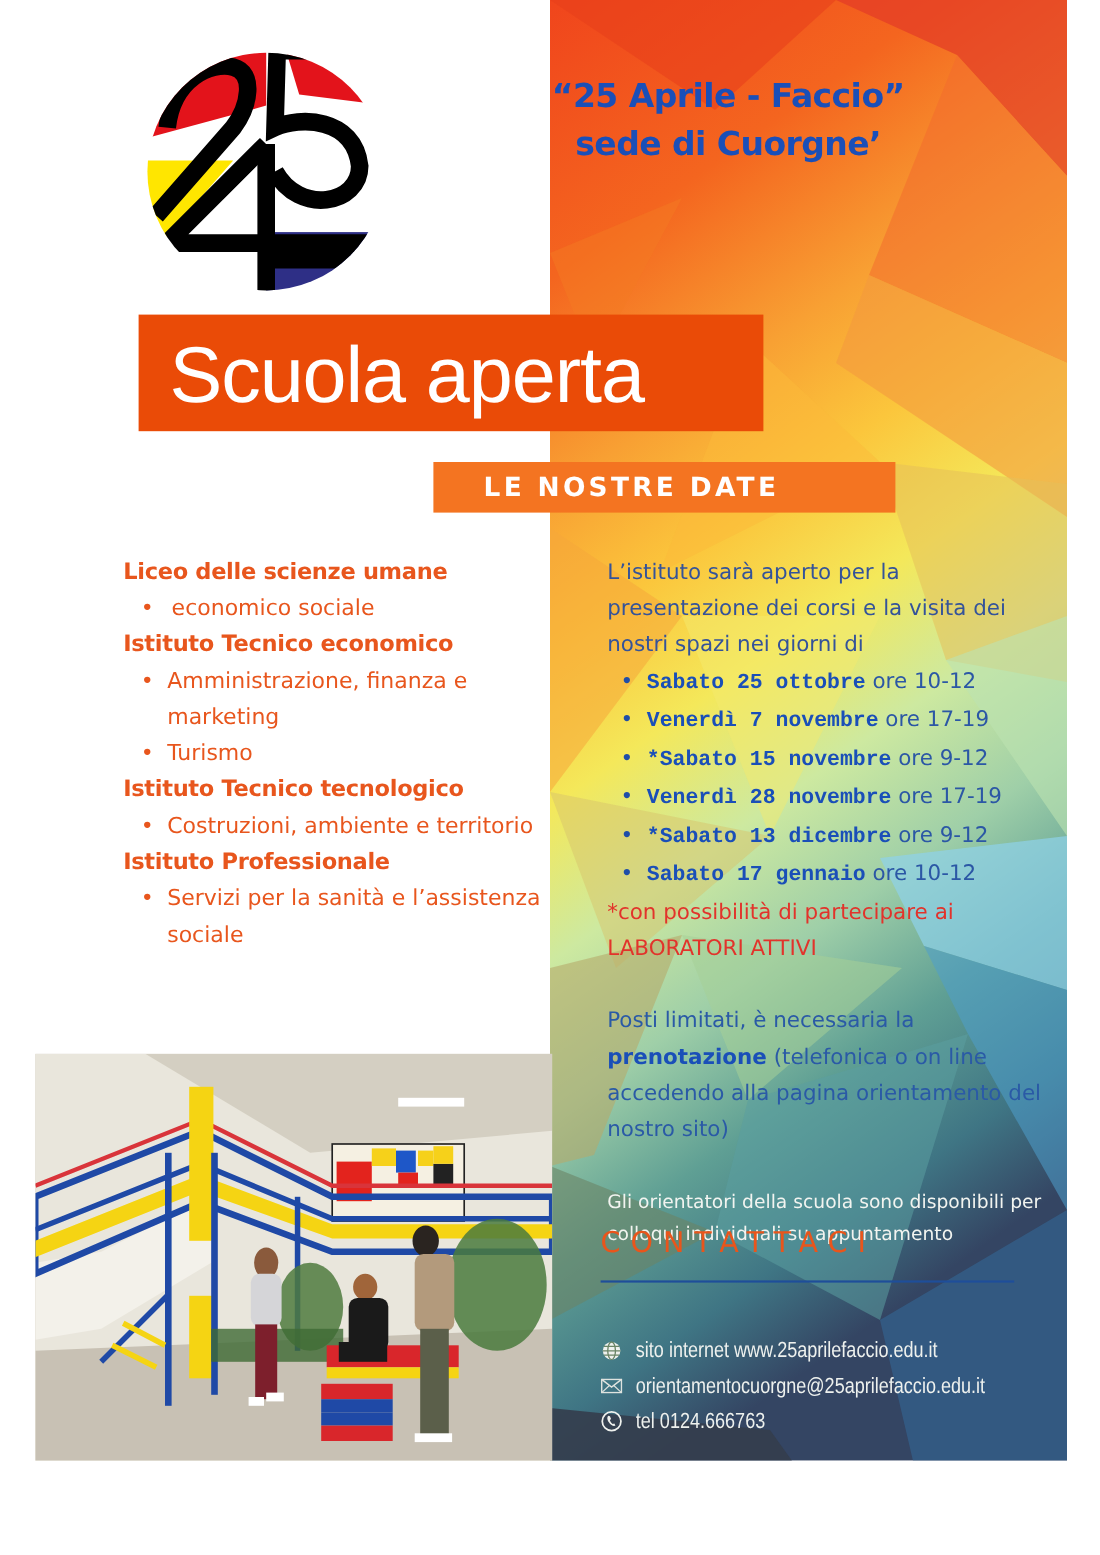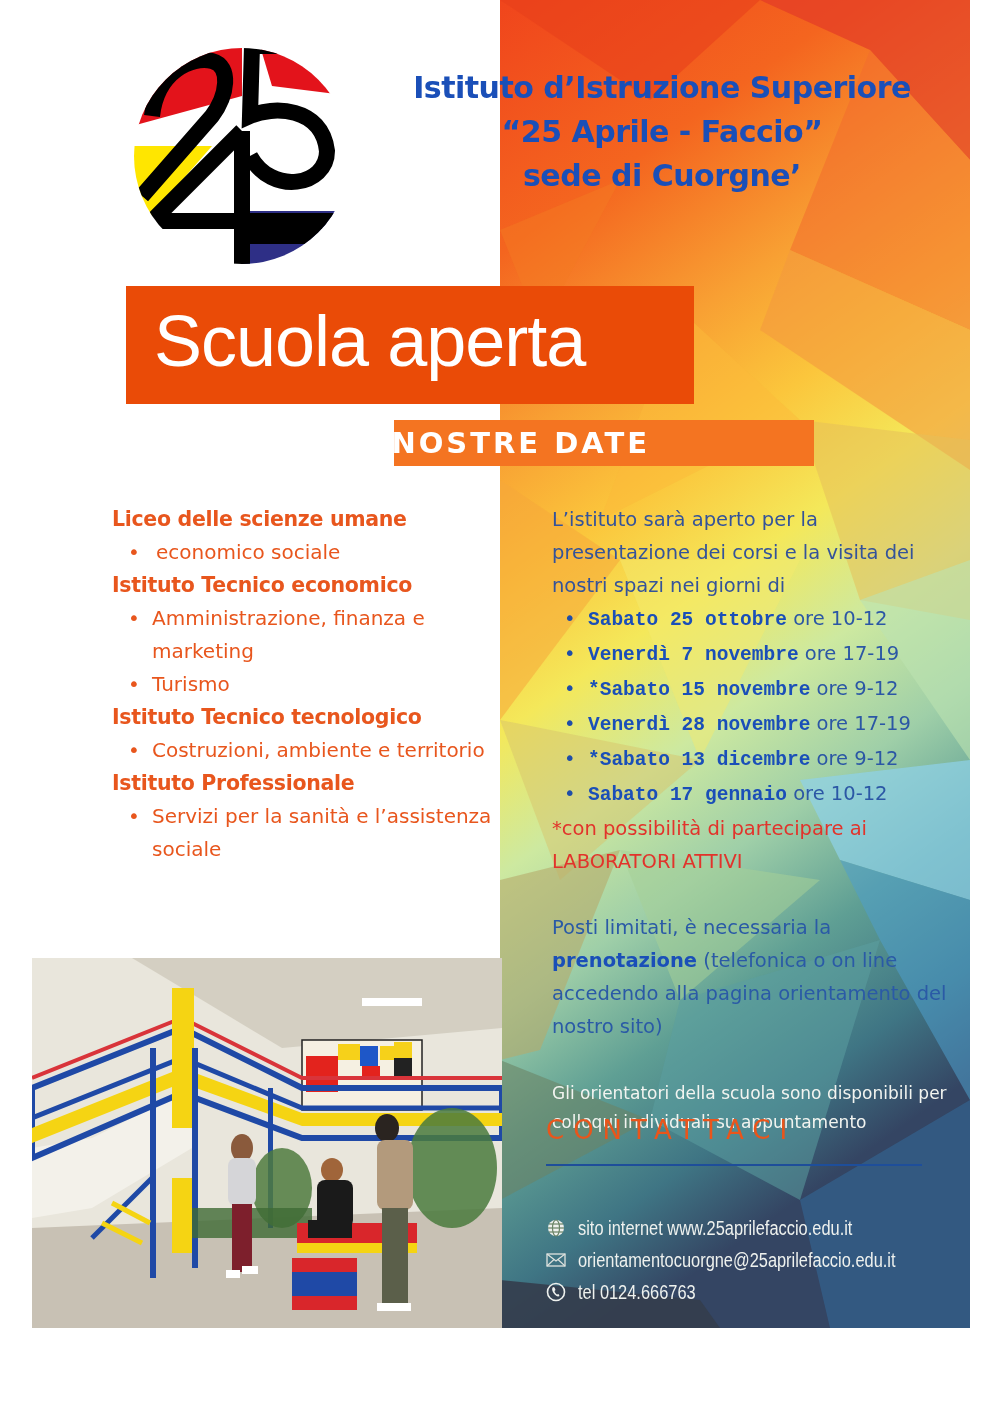--- a/index.html
+++ b/index.html
@@ -13,26 +13,26 @@
 
   
   .logo { position: absolute; left: 100px; top: 36px; width: 220px; height: 230px; }
 
   
   .title { position: absolute; left: 340px; top: 66px; width: 580px; text-align: center; color: #1a4fb8;
     font-weight: bold; font-size: 30px; line-height: 44px; letter-spacing: -0.5px; }
   .title div { white-space: nowrap; }
 
   
-  .banner { position: absolute; left: 94px; top: 286px; width: 568px; height: 118px; background: #ea4b07; }
+  .banner { position: absolute; left: 94px; top: 286px; width: 568px; height: 106px; background: #ea4b07; }
   .banner span { position: absolute; left: 28px; top: 10px; color: #fff; font-family: "Liberation Sans", sans-serif;
     font-size: 72px; line-height: 90px; letter-spacing: -1px; }
 
   .dates-bar { position: absolute; left: 362px; top: 420px; width: 420px; height: 46px; background: #f47421; }
-  .dates-bar span { display: block; text-align: left; color: #fff; font-weight: bold; font-size: 29px; line-height: 46px;
+  .dates-bar span { display: block; text-align: center; color: #fff; font-weight: bold; font-size: 24px; line-height: 46px;
     letter-spacing: 3px; margin-left: -60px; }
 
   
   .courses { position: absolute; left: 80px; top: 503px; width: 380px; color: #e8561d; font-size: 20px; line-height: 33px; }
   .courses .cat { font-weight: bold; font-size: 20.5px; letter-spacing: -0.3px; }
   .courses .item { position: relative; padding-left: 40px; }
   .courses .item .bullet { position: absolute; left: 16px; top: 0; }
   .courses .item .txt { display: block; }
 
   
@@ -126,21 +126,20 @@
 
         <path d="M110,95 L20,185 L210,185"></path>
         <path d="M110,95 L110,230"></path>
 
         <path d="M110,200 L185,200 L185,230"></path>
       </g>
     </svg>
   </div>
 
   <div class="title">
-    <div>Istituto d’Istruzione Superiore</div>
     <div>“25 Aprile - Faccio”</div>
     <div>sede di Cuorgne’</div>
   </div>
 
   <div class="banner">
     <span>Scuola aperta</span>
   </div>
   <div class="dates-bar">
     <span>LE NOSTRE DATE</span>
   </div>

